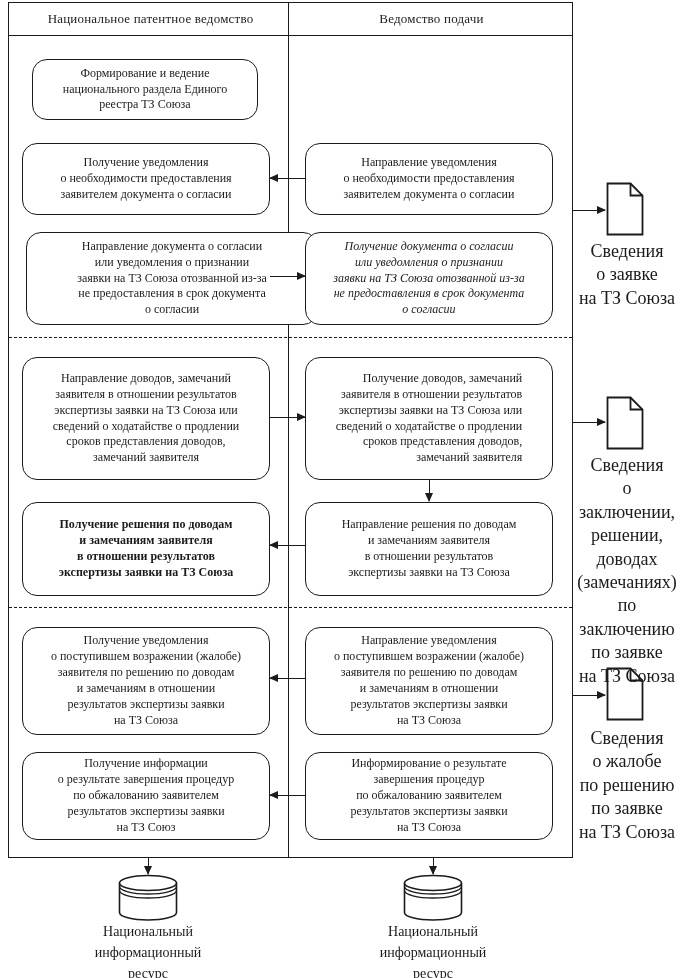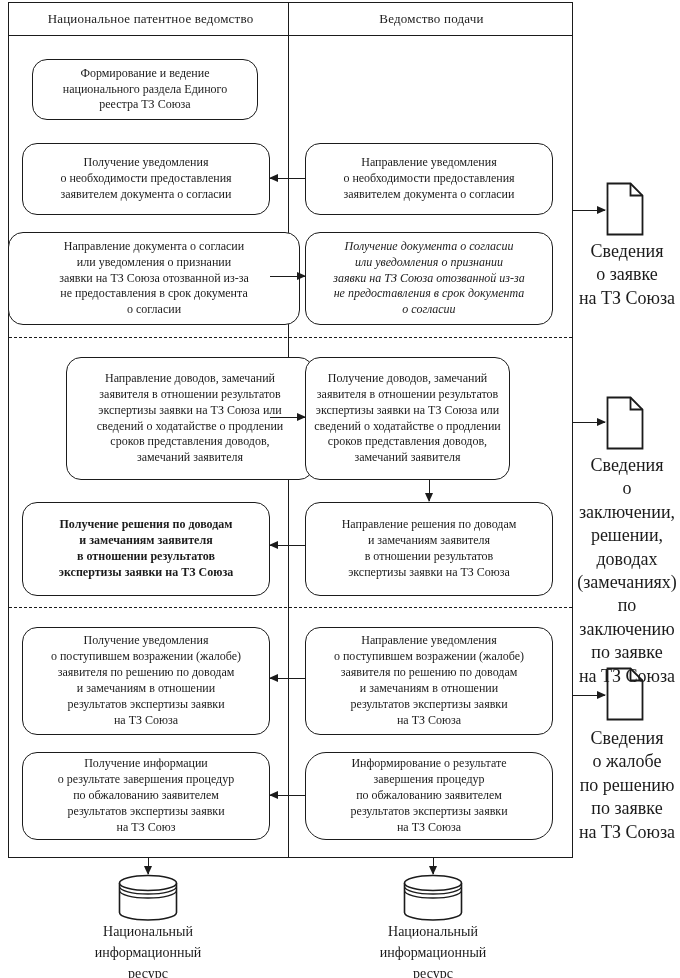--- a/index.html
+++ b/index.html
@@ -78,26 +78,26 @@
     <div class="dashed-sep" style="top:334px;"></div>
     <div class="dashed-sep" style="top:604px;"></div>
   </div>
 
   <div class="box" style="left:32px;top:59px;width:226px;height:61px;">Формирование и ведение
 национального раздела Единого
 реестра ТЗ Союза</div>
   <div class="box" style="left:22px;top:143px;width:248px;height:72px;">Получение уведомления
 о необходимости предоставления
 заявителем документа о согласии</div>
-  <div class="box" style="left:8px;top:232px;width:292px;height:93px;">Направление документа о согласии
+  <div class="box" style="left:26px;top:232px;width:292px;height:93px;">Направление документа о согласии
 или уведомления о признании
 заявки на ТЗ Союза отозванной из-за
 не предоставления в срок документа
 о согласии</div>
-  <div class="box" style="left:22px;top:357px;width:248px;height:123px;margin-left:44px;">Направление доводов, замечаний
+  <div class="box" style="left:22px;top:357px;width:248px;height:123px;">Направление доводов, замечаний
 заявителя в отношении результатов
 экспертизы заявки на ТЗ Союза или
 сведений о ходатайстве о продлении
 сроков представления доводов,
 замечаний заявителя</div>
   <div class="box" style="left:22px;top:502px;width:248px;height:94px;font-weight:bold;">Получение решения по доводам
 и замечаниям заявителя
 в отношении результатов
 экспертизы заявки на ТЗ Союза</div>
   <div class="box" style="left:22px;top:627px;width:248px;height:108px;">Получение уведомления
@@ -113,37 +113,37 @@
 на ТЗ Союз</div>
 
   <div class="box" style="left:305px;top:143px;width:248px;height:72px;">Направление уведомления
 о необходимости предоставления
 заявителем документа о согласии</div>
   <div class="box" style="left:305px;top:232px;width:248px;height:93px;font-style:italic;">Получение документа о согласии
 или уведомления о признании
 заявки на ТЗ Союза отозванной из-за
 не предоставления в срок документа
 о согласии</div>
-  <div class="box" style="left:305px;top:357px;width:205px;height:123px;">Получение доводов, замечаний
+  <div class="box" style="left:305px;top:357px;width:248px;height:123px;text-align:right;">Получение доводов, замечаний
 заявителя в отношении результатов
 экспертизы заявки на ТЗ Союза или
 сведений о ходатайстве о продлении
 сроков представления доводов,
 замечаний заявителя</div>
   <div class="box" style="left:305px;top:502px;width:248px;height:94px;">Направление решения по доводам
 и замечаниям заявителя
 в отношении результатов
 экспертизы заявки на ТЗ Союза</div>
   <div class="box" style="left:305px;top:627px;width:248px;height:108px;">Направление уведомления
 о поступившем возражении (жалобе)
 заявителя по решению по доводам
 и замечаниям в отношении
 результатов экспертизы заявки
 на ТЗ Союза</div>
-  <div class="box" style="left:305px;top:752px;width:248px;height:88px;border-radius:21px;">Информирование о результате
+  <div class="box" style="left:305px;top:752px;width:248px;height:88px;">Информирование о результате
 завершения процедур
 по обжалованию заявителем
 результатов экспертизы заявки
 на ТЗ Союза</div>
 
   <div class="harrow toleft" style="left:270px;top:178px;width:35px;"></div>
   <div class="harrow toright" style="left:270px;top:276px;width:35px;"></div>
   <div class="harrow toright" style="left:270px;top:417px;width:35px;"></div>
   <div class="harrow toleft" style="left:270px;top:545px;width:35px;"></div>
   <div class="harrow toleft" style="left:270px;top:678px;width:35px;"></div>

